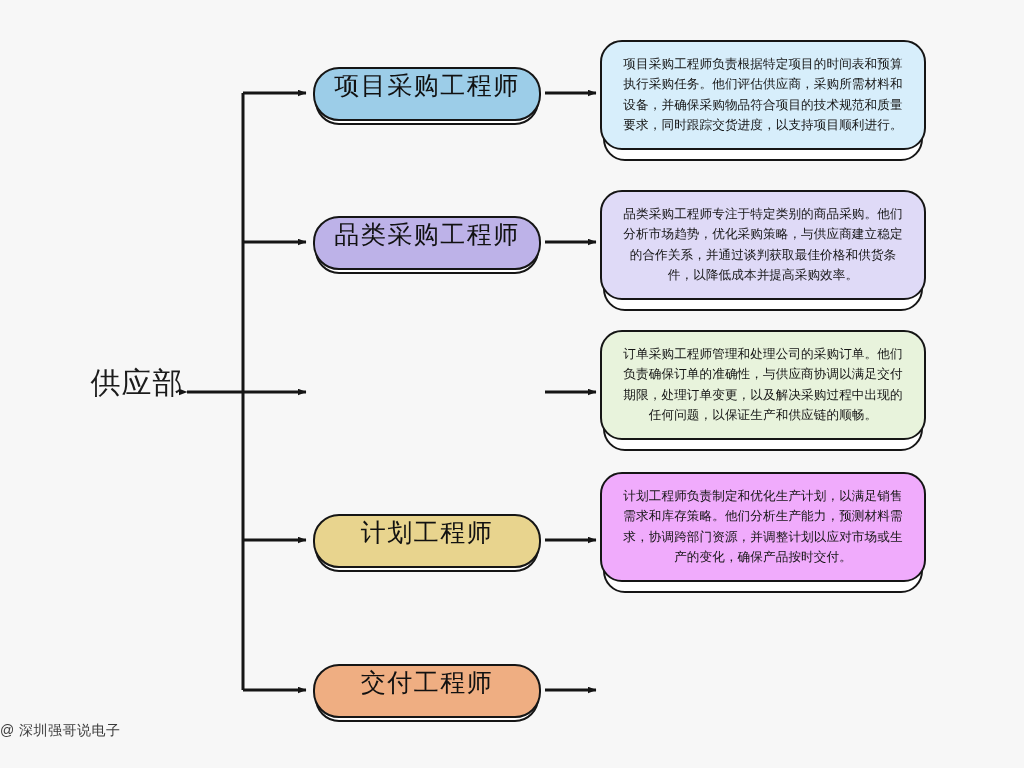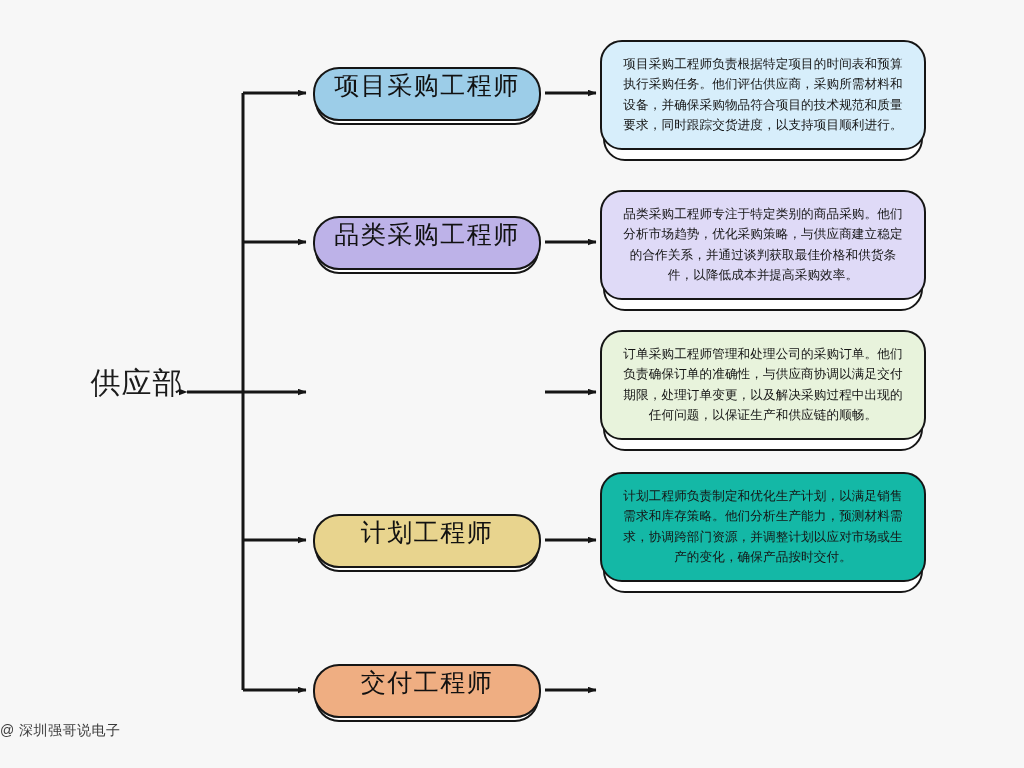--- a/index.html
+++ b/index.html
@@ -212,21 +212,21 @@
 
   <div class="desc-box" style="top:330px">
     <div class="desc-shadow"></div>
     <div class="desc-face" style="background:#e8f3dc">
       <div class="desc-text">订单采购工程师管理和处理公司的采购订单。他们负责确保订单的准确性，与供应商协调以满足交付期限，处理订单变更，以及解决采购过程中出现的任何问题，以保证生产和供应链的顺畅。</div>
     </div>
   </div>
 
   <div class="desc-box" style="top:472px">
     <div class="desc-shadow"></div>
-    <div class="desc-face" style="background:#14b8a6">
+    <div class="desc-face" style="background:#f0abfc">
       <div class="desc-text">计划工程师负责制定和优化生产计划，以满足销售需求和库存策略。他们分析生产能力，预测材料需求，协调跨部门资源，并调整计划以应对市场或生产的变化，确保产品按时交付。</div>
     </div>
   </div>
 
 
   <div id="watermark">@ 深圳强哥说电子</div>
 
 </div>
 
 </body></html>

